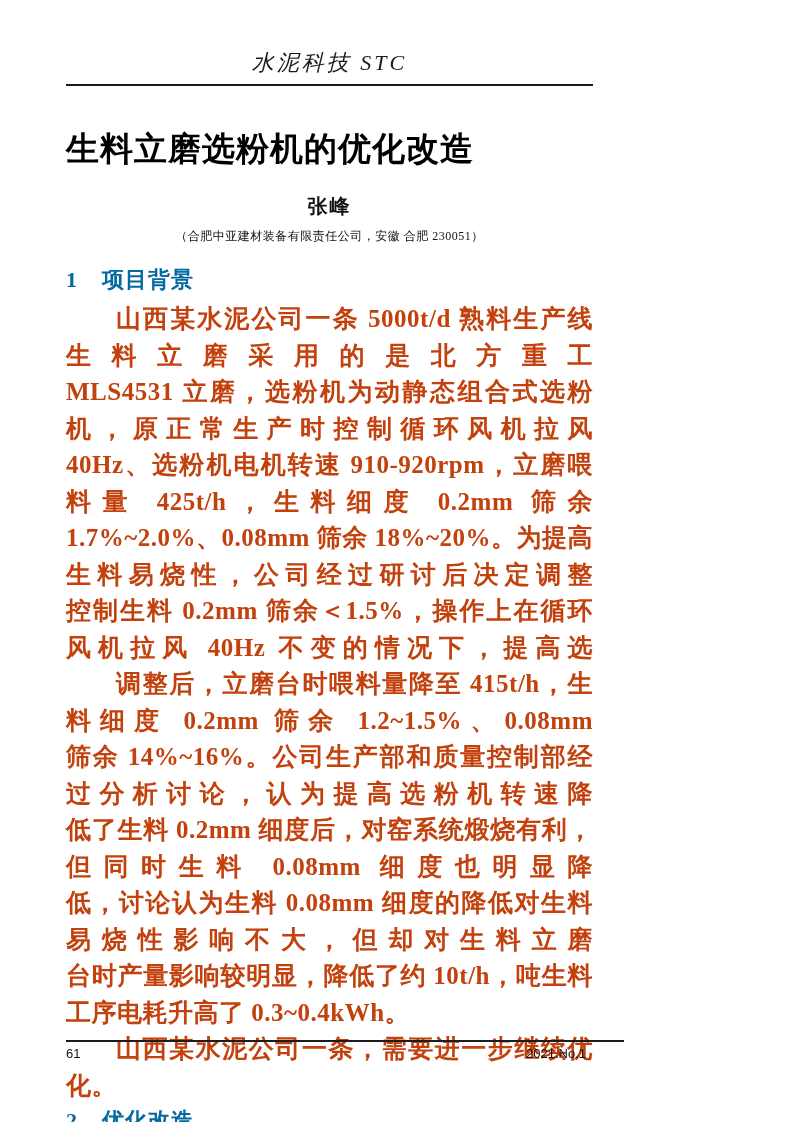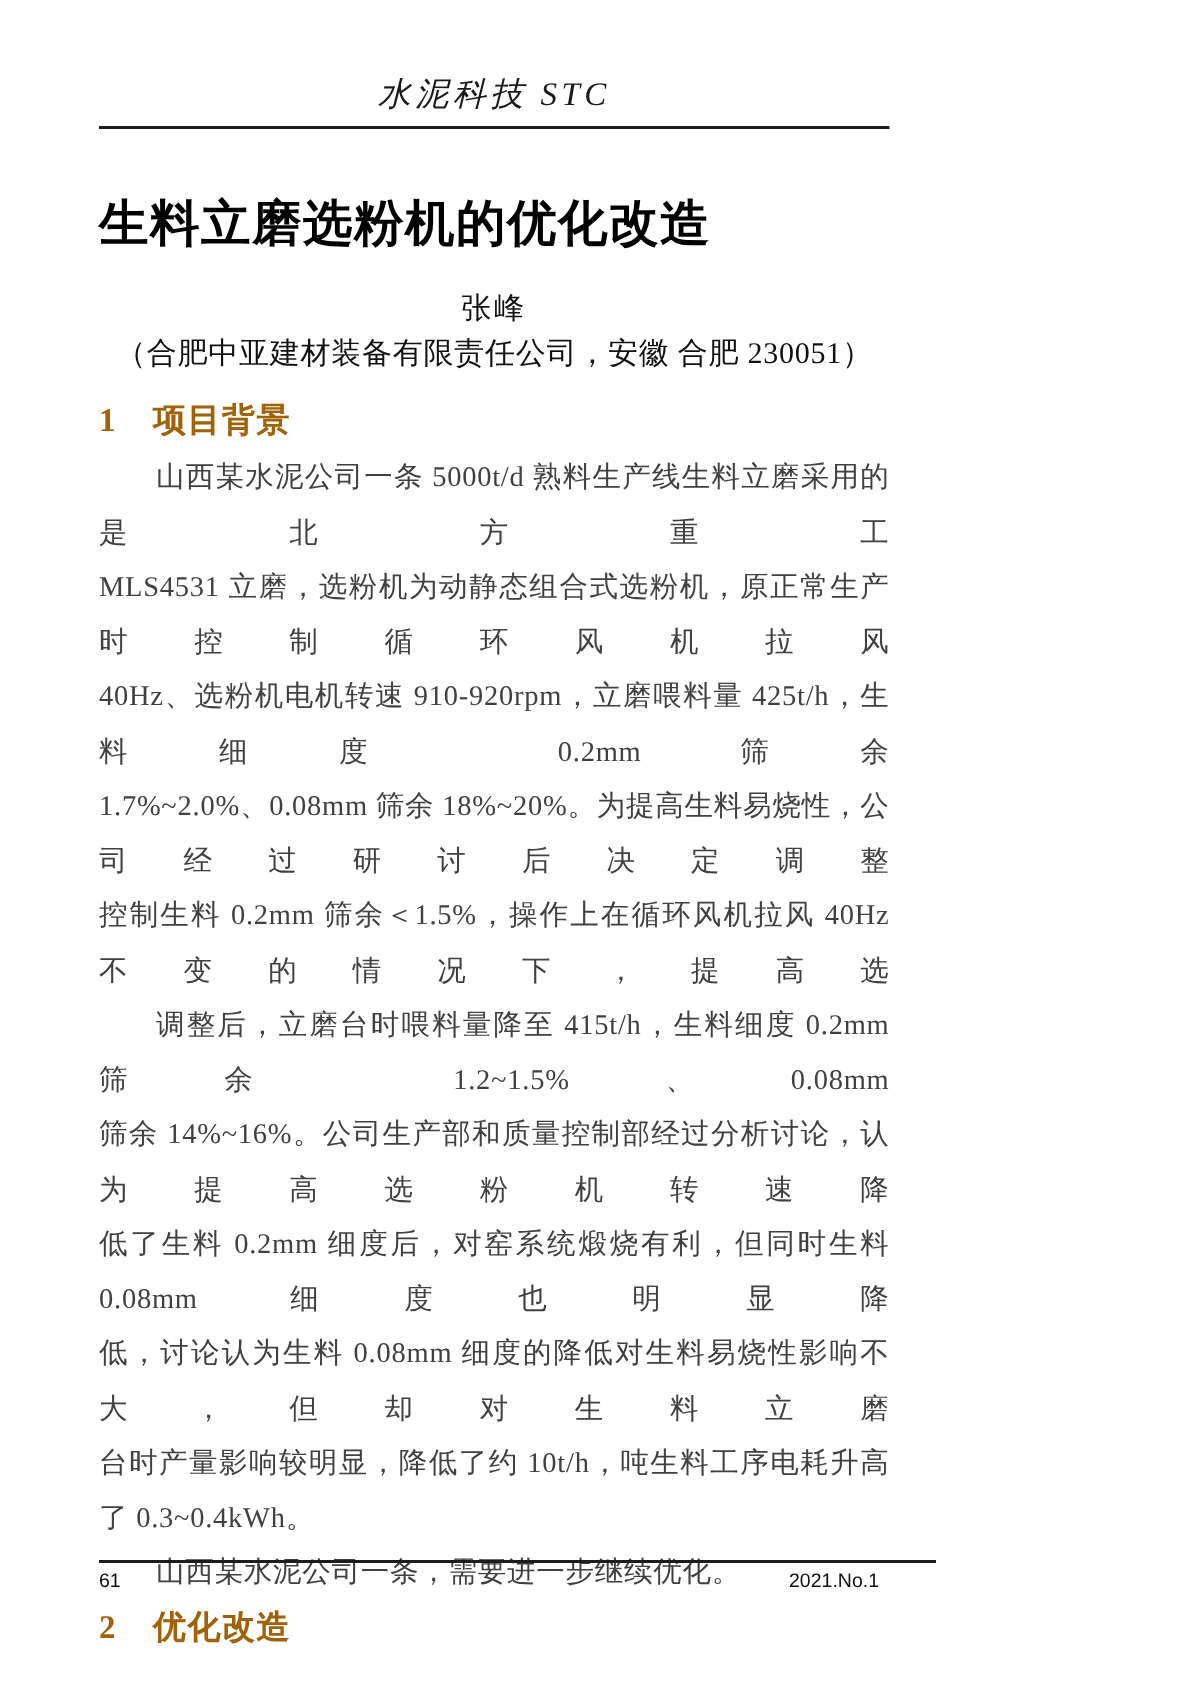--- a/index.html
+++ b/index.html
@@ -38,48 +38,50 @@
     line-height: 42px;
     letter-spacing: 1px;
     color: #000;
   }
   .article-author {
     margin-top: 24px;
     text-align: center;
     font-size: 20px;
     line-height: 24px;
     letter-spacing: 2px;
+    font-weight: bold;
   }
   .article-affiliation {
     margin-top: 5px;
     text-align: center;
-    font-size: 20px;
+    font-size: 12px;
     line-height: 26px;
     letter-spacing: 0.5px;
   }
   
   .article-body { margin-top: 17px; }
   .heading {
     font-family: "Liberation Sans", sans-serif;
     font-weight: bold;
-    color: #a16207;
+    color: #0369a1;
   }
   .heading.lvl1 { font-size: 22px; line-height: 27px; margin-top: 3px; letter-spacing: 1px; }
   .heading .hnum { font-family: "Liberation Serif", serif; font-weight: bold; }
   .heading.lvl1 .hnum { margin-right: 24px; }
   .para { margin: 0; }
   .para.pad-top { margin-top: 8px; }
   .line {
-    font-size: 19px;
+    font-size: 25px;
     line-height: 36.5px;
     letter-spacing: 0.5px;
     text-align: justify;
     text-align-last: justify;
     white-space: normal;
-    color: #404040;
+    color: #c2410c;
+    font-weight: bold;
   }
   .line.last { text-align-last: left; }
   .line.indent { text-indent: 2em; }
   
   .footer {
     position: absolute;
     left: 66px; right: 65px;
     top: 1040px;
   }
   .footer-rule { border-top: 2.5px solid #1c1c1c; }

